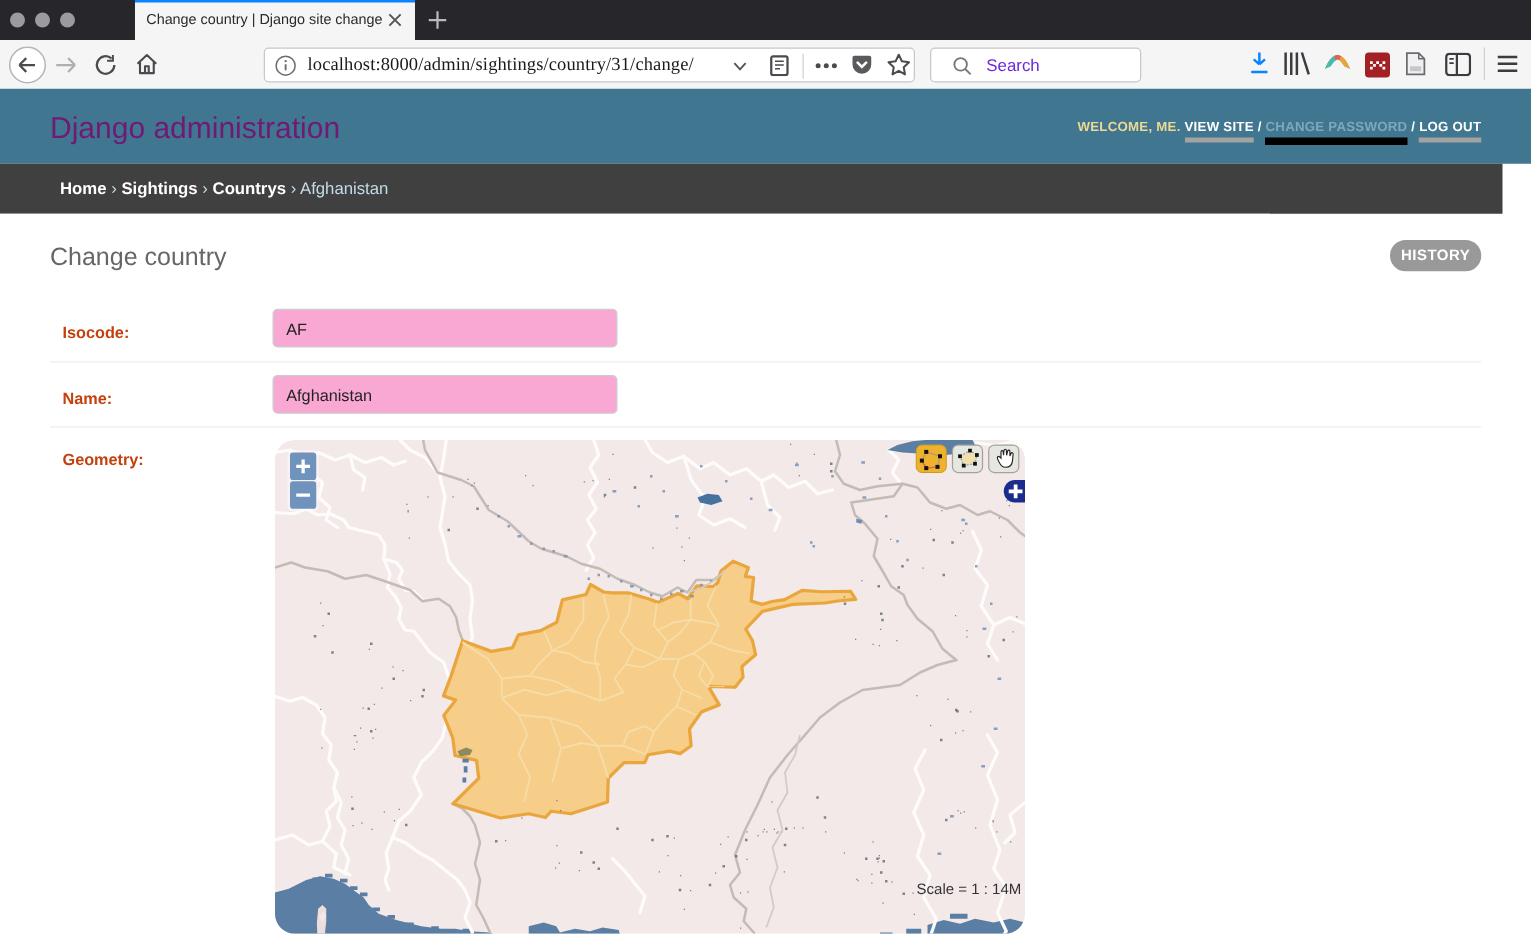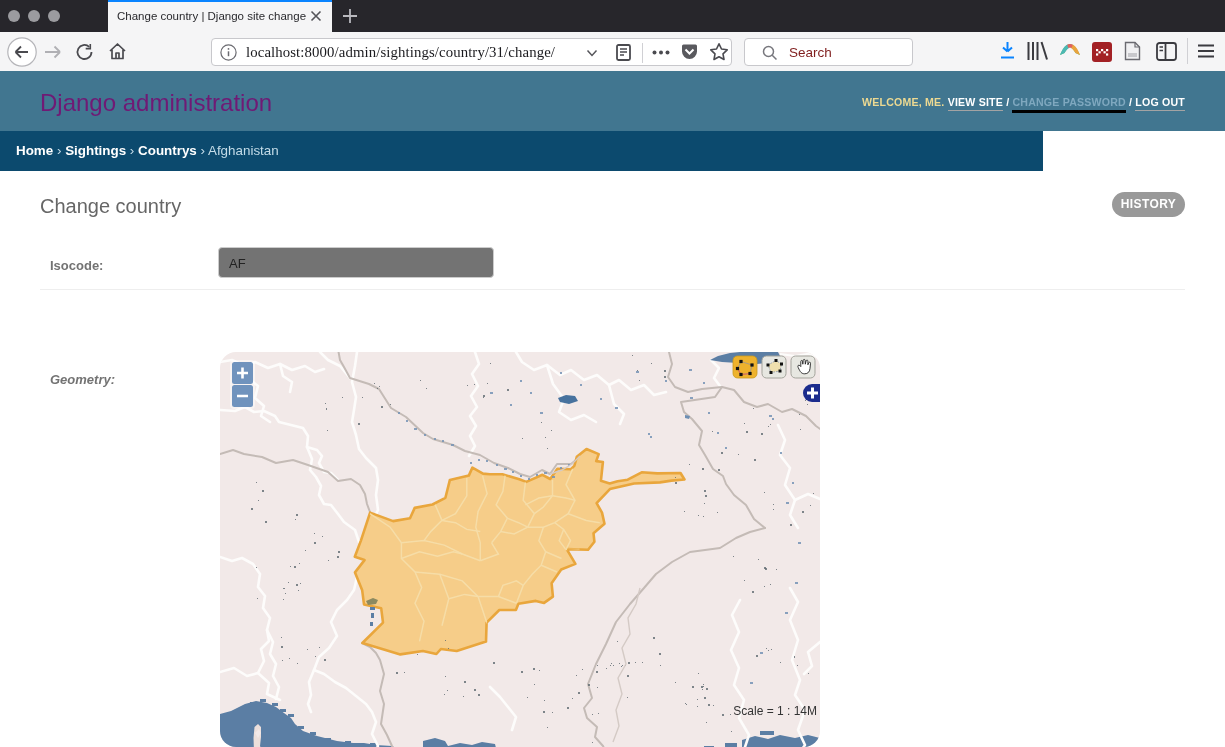--- a/index.html
+++ b/index.html
@@ -14,42 +14,42 @@
 #tabstripe { position:absolute; left:108px; top:0; width:224px; height:2px; background:#0a84ff; }
 #tabtitle { position:absolute; left:117px; top:10px; width:185px; font-size:11.5px; color:#2a2a2e; white-space:nowrap; }
 #tabclose { position:absolute; left:308px; top:8px; font-size:14px; color:#55555a; }
 
 #toolbar { position:absolute; left:0; top:32px; width:1225px; height:39px; background:#f5f5f6; }
 #urlbar { position:absolute; left:211px; top:38px; width:521px; height:28px; background:#fff;
   border:1px solid #c8c8cc; border-radius:4px; }
 #urltext { position:absolute; left:34px; top:5px; font-size:14.8px; color:#1a1a1e; white-space:nowrap; letter-spacing:0.1px;font-family:Liberation Serif, serif;}
 #searchbar { position:absolute; left:744px; top:38px; width:169px; height:28px; background:#fff;
   border:1px solid #c8c8cc; border-radius:4px; }
-#searchtext { position:absolute; left:44px; top:6px; font-size:13.5px; color:#7f1d1d; }
+#searchtext { position:absolute; left:44px; top:6px; font-size:13.5px; color:#6d28d9; }
 
 
 #djheader { position:absolute; left:0; top:71px; width:1225px; height:60px; background:#417690; }
 #brand { position:absolute; left:40px; top:89px; font-size:24px; color:#701a75; font-weight:400; }
 #usertools { position:absolute; right:40px; top:96px; font-size:10.6px; font-weight:bold; color:#fff; letter-spacing:0.2px; }
 #usertools .welc { color:#ecd992; }
-#usertools a { color:#fff; text-decoration:none; border-bottom:1px solid #a3a3a3; padding-bottom:2px;}
-#usertools a.cp { color:#7fa8bf; border-bottom:3px solid #000000; }
-#breadcrumbs { position:absolute; left:0; top:131px; width:1043px; height:40px; background:#0c4a6e;
-  font-size:13.4px; color:#c4dce8; line-height:40px; padding-left:16px; }
+#usertools a { color:#fff; text-decoration:none; border-bottom:4px solid #a3a3a3; padding-bottom:2px;}
+#usertools a.cp { color:#7fa8bf; border-bottom:6px solid #000000; }
+#breadcrumbs { position:absolute; left:0; top:131px; width:1202px; height:40px; background:#404040;
+  font-size:13.4px; color:#c4dce8; line-height:40px; padding-left:48px; }
 #breadcrumbs b { color:#fff; font-weight:bold; }
 
 #content { position:absolute; left:0; top:171px; width:1016px; height:576px; background:#fff; }
 h1.title { position:absolute; left:40px; top:24px; font-size:20px; font-weight:400; color:#666; }
 #histbtn { position:absolute; left:1112px; top:21px; width:73px; height:25px; background:#999;
   border-radius:12.5px; color:#fff; font-size:12px; font-weight:bold; text-align:center;
   line-height:25px; letter-spacing:0.4px; }
 .formrow { position:absolute; left:40px; width:1145px; border-bottom:1px solid #eee; }
-.flabel { position:absolute; left:10px; font-size:13px; font-weight:bold; color:#737373; }
+.flabel { position:absolute; left:10px; font-size:13px; font-weight:bold; color:#c2410c; }
 .finput { position:absolute; left:178px; width:276px; height:31px; border:1px solid #ccc;
-  border-radius:4px; background:#737373; font-size:13px; color:#222; padding-left:10px; }
+  border-radius:4px; background:#f9a8d4; font-size:13px; color:#222; padding-left:10px; }
 .finput span { line-height:31px; }
 
 #maphost { position:absolute; left:220px; top:181px; width:600px; height:395px; overflow:hidden;border-radius:16px; }
 </style>
 </head>
 <body>
 <div id="win">
 
   <div id="tabbar"></div>
   <div class="tl" style="left:8px;"></div>
@@ -166,22 +166,26 @@
   <div id="breadcrumbs"><b>Home</b> › <b>Sightings</b> › <b>Countrys</b> › Afghanistan</div>
 
   <div id="content">
     <h1 class="title">Change country</h1>
     <div id="histbtn">HISTORY</div>
 
     <div class="formrow" style="top:66px;height:53px;">
       <div class="flabel" style="top:21px;">Isocode:</div>
       <div class="finput" style="top:10px;"><span>AF</span></div>
     </div>
+    <div class="formrow" style="top:119px;height:52px;">
+      <div class="flabel" style="top:21px;">Name:</div>
+      <div class="finput" style="top:10px;"><span>Afghanistan</span></div>
+    </div>
     <div class="formrow" style="top:171px;height:405px;border-bottom:none;">
-      <div class="flabel" style="top:30px;font-style:italic;">Geometry:</div>
+      <div class="flabel" style="top:18px;">Geometry:</div>
     </div>
 
     <div id="maphost">
       <svg width="600" height="400" viewBox="0 0 600 400">
 <rect width="600" height="400" fill="#f2e9e8"></rect>
 <path d="M0,362 L11,359 L25,352 L36,349 L47,351 L56,355 L64,361 L71,366 L75,372 L83,379 L97,384 L117,389 L133,391 L144,391 L156,393 L172,394 L180,398 L180,400 L0,400 Z" fill="#5b7ea4"></path>
 <rect x="20" y="357" width="6" height="3" fill="#5b7ea4"></rect>
 <rect x="30" y="350" width="6" height="3" fill="#5b7ea4"></rect>
 <rect x="40" y="347" width="6" height="3" fill="#5b7ea4"></rect>
 <rect x="52" y="351" width="6" height="3" fill="#5b7ea4"></rect>

